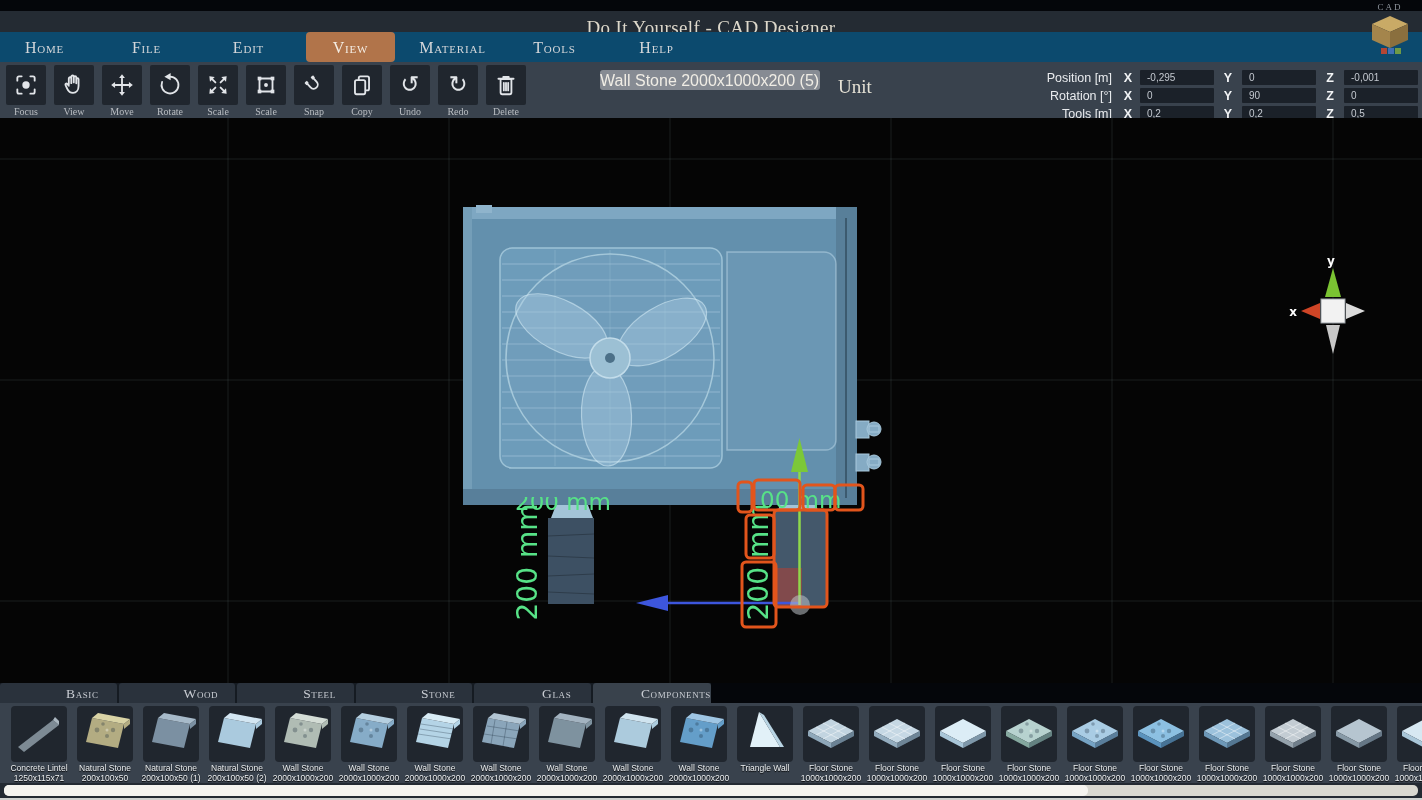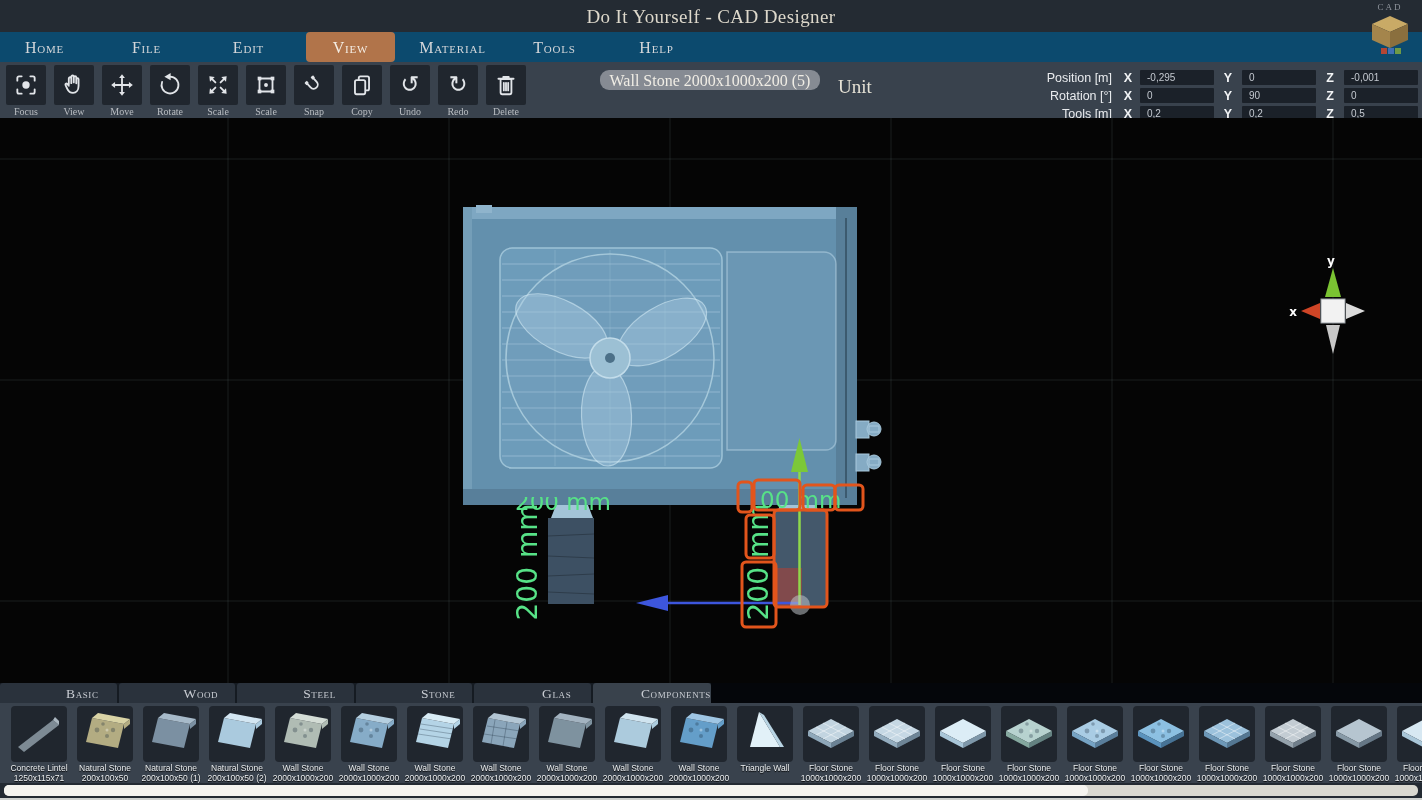--- a/index.html
+++ b/index.html
@@ -1,37 +1,37 @@
 <!DOCTYPE html>
 <html><head>
 <meta charset="utf-8">
 <style>
   html,body{margin:0;padding:0;background:#000;}
   #app{position:relative;width:1422px;height:800px;overflow:hidden;background:#04060a;
        font-family:"Liberation Sans",sans-serif;-webkit-font-smoothing:antialiased;}
   
-  .titlebar{position:absolute;left:0;top:0;width:100%;height:32px;background:#242b33;}
+  .titlebar{position:absolute;left:0;top:11px;width:100%;height:32px;background:#242b33;}
   .apptitle{position:absolute;left:0;top:0;width:100%;height:32px;line-height:34px;text-align:center;
     font-family:"Liberation Serif",serif;font-size:19px;color:#ddd8cb;letter-spacing:.4px;}
   .logo{position:absolute;top:3px;right:6px;width:52px;height:56px;text-align:center;z-index:5;}
   .logo .cadtxt{font-family:"Liberation Serif",serif;font-size:9px;letter-spacing:2px;color:#8d939b;line-height:9px;}
   
   .menubar{position:absolute;left:0;top:32px;width:100%;height:30px;background:#0c4a6e;display:flex;padding-left:0;gap:13px;}
   .mitem{width:89px;height:30px;line-height:31px;text-align:center;font-family:"Liberation Serif",serif;
     font-variant:small-caps;font-size:16px;color:#d4d6d9;letter-spacing:.8px;cursor:default;}
   .mitem.active{background:#b1744a;border-radius:4px;color:#f4ede4;}
   
   .toolbar{position:absolute;left:0;top:62px;width:100%;height:56px;background:#39424d;border-bottom:2px solid #0d1116;}
   .tgroup{position:absolute;left:6px;top:3px;display:flex;gap:8px;}
   .tbtn-wrap{width:40px;text-align:center;}
   .tbtn{width:40px;height:40px;background:#20262e;border-radius:2px;display:flex;align-items:center;justify-content:center;}
   .tbtn svg{width:26px;height:26px;}
   .tlbl{font-family:Liberation Serif, serif;font-size:10px;color:#b9bdc2;margin-top:1px;white-space:nowrap;}
-  .selbadge{position:absolute;left:600px;top:8px;width:220px;height:20px;line-height:21px;text-align:center;
-    background:#868b93;border-radius:9px;font-family:Liberation Serif, serif;font-size:16px;color:#f0ede5;}
+  .selbadge{position:absolute;left:600px;top:8px;width:220px;height:20px;line-height:21px;
+    background:#868b93;border-radius:3px;font-family:Liberation Sans, sans-serif;font-size:16px;color:#f0ede5;}
   .unitlbl{position:absolute;left:838px;top:14px;font-family:"Liberation Serif",serif;font-size:19px;color:#e6e2d6;}
   .unitdd{position:absolute;left:838px;top:31px;width:92px;height:20px;background:#eef0f1;border-radius:3px;
     font-size:11px;color:#3c4248;line-height:20px;padding-left:8px;box-sizing:border-box;margin-top:35px;}
   .unitdd .chev{position:absolute;right:7px;top:0;font-size:10px;color:#555;}
   .transform{position:absolute;right:4px;top:8px;display:grid;
     grid-template-columns:106px 24px 74px 28px 74px 28px 74px;row-gap:3px;align-items:center;}
   .trlabel{font-size:12.5px;color:#e9ebee;text-align:right;padding-right:4px;white-space:nowrap;}
   .axletter{font-size:12.5px;font-weight:bold;color:#f2f4f6;text-align:center;}
   .tfield{width:74px;height:15px;background:#1b2129;border:none;color:#c4c9d0;font-size:10px;
     font-family:"Liberation Sans",sans-serif;padding:0 0 0 7px;box-sizing:border-box;border-radius:1px;}

